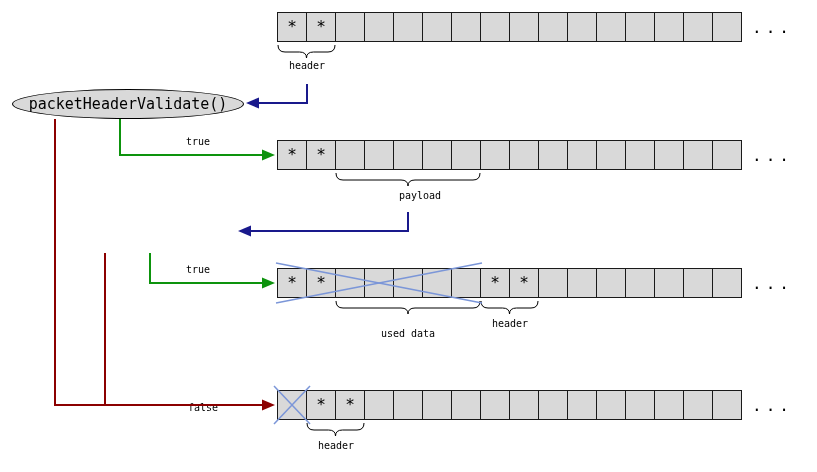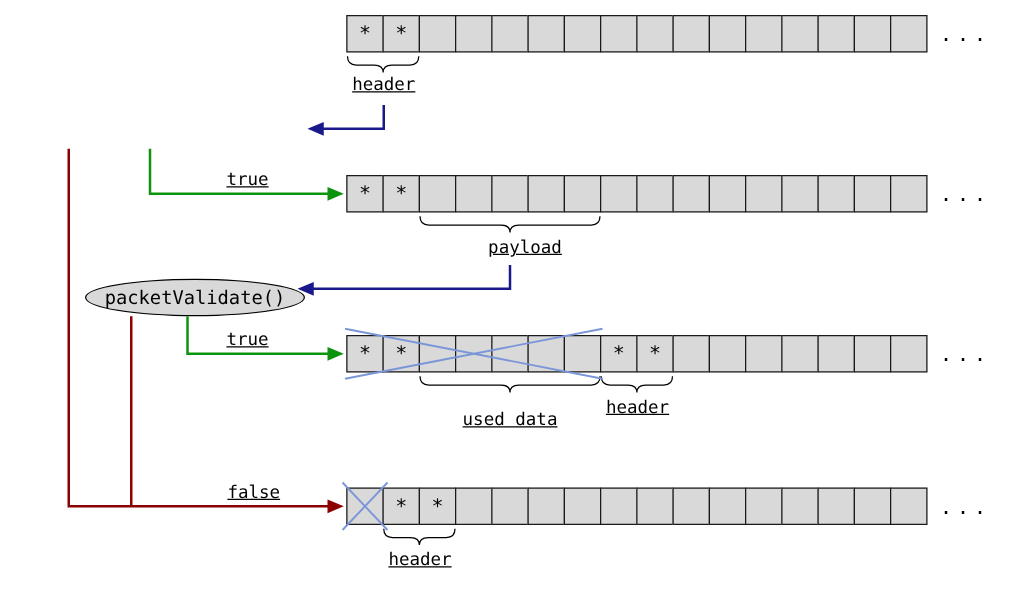--- a/index.html
+++ b/index.html
@@ -22,21 +22,21 @@
 
   .func {
     position:absolute;
     background:var(--cell-fill, #d9d9d9);
     border:1px solid #000;
     border-radius:50%;
     display:flex; align-items:center; justify-content:center;
     font-size:15px; white-space:nowrap;
   }
 
-  .lbl { position:absolute; transform:translateX(-50%); font-size:14px; white-space:nowrap;text-decoration:underline; }
+  .lbl { position:absolute; transform:translateX(-50%); font-size:10px; white-space:nowrap; }
 
   svg.overlay { position:absolute; left:0; top:0; pointer-events:none; display:block; }
   .navy  { stroke:var(--navy, #19198c); stroke-width:2; fill:none; }
   .navy-head { fill:var(--navy, #19198c); stroke:none; }
   .green { stroke:var(--green, #0d930d); stroke-width:2; fill:none; }
   .green-head { fill:var(--green, #0d930d); stroke:none; }
   .red   { stroke:var(--darkred, #8b0000); stroke-width:2; fill:none; }
   .red-head { fill:var(--darkred, #8b0000); stroke:none; }
   .brace { stroke:#000; stroke-width:1; fill:none; }
   .cross { stroke:var(--cross-blue, #7b96d8); stroke-width:1.5; fill:none; }
@@ -119,30 +119,30 @@
     <div class="cell"></div>
     <div class="cell"></div>
     <div class="cell"></div>
     <div class="cell"></div>
     <div class="cell"></div>
     <div class="cell"></div>
     <div class="cell"></div>
   </div>
   <div class="ellipsis" style="left:752px; top:396px">...</div>
 
-  <div class="func" style="left:68px; top:223px; width:176px; height:30px">packetValidate()</div>
+  <div class="func" style="left:12px; top:89px; width:232px; height:30px">packetHeaderValidate()</div>
 
   <div class="lbl" style="left:307px; top:60px">header</div>
   <div class="lbl" style="left:420px; top:190px">payload</div>
   <div class="lbl" style="left:408px; top:328px">used data</div>
   <div class="lbl" style="left:510px; top:318px">header</div>
   <div class="lbl" style="left:336px; top:440px">header</div>
   <div class="lbl" style="left:198px; top:136px">true</div>
   <div class="lbl" style="left:198px; top:264px">true</div>
-  <div class="lbl" style="left:203px; top:386px">false</div>
+  <div class="lbl" style="left:203px; top:402px">false</div>
 
   <svg class="overlay" width="817" height="472" viewBox="0 0 817 472">
 
     <g>
       <polyline class="navy" points="307,84 307,103 258,103"></polyline>
       <polygon class="navy-head" points="246,103 259,97.5 259,108.5"></polygon>
     </g>
 
     <g>
       <polyline class="navy" points="408,212 408,231 250,231"></polyline>

